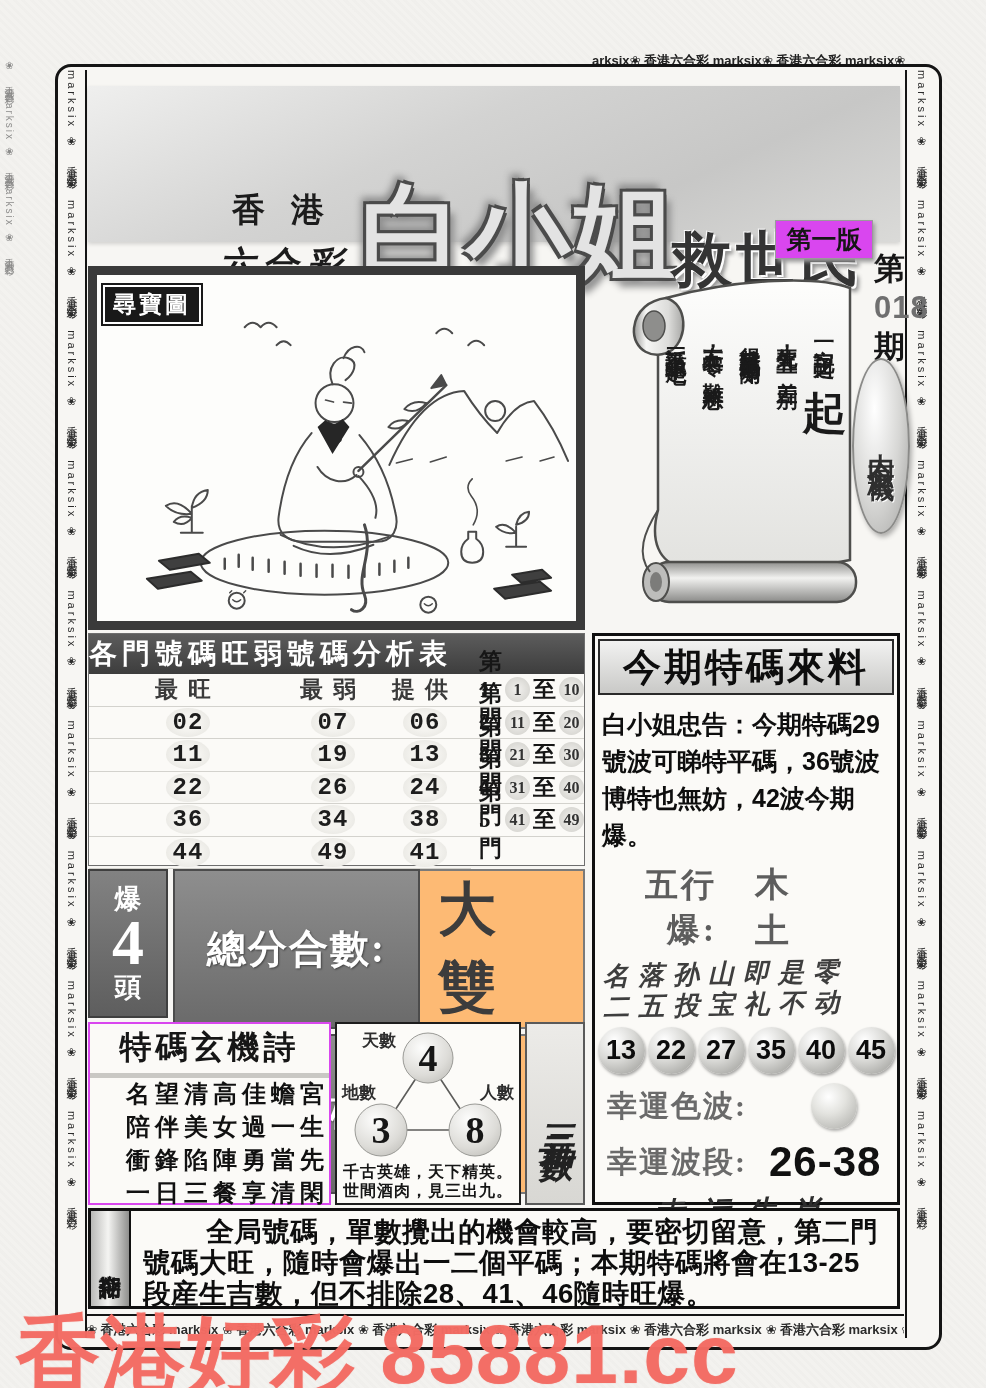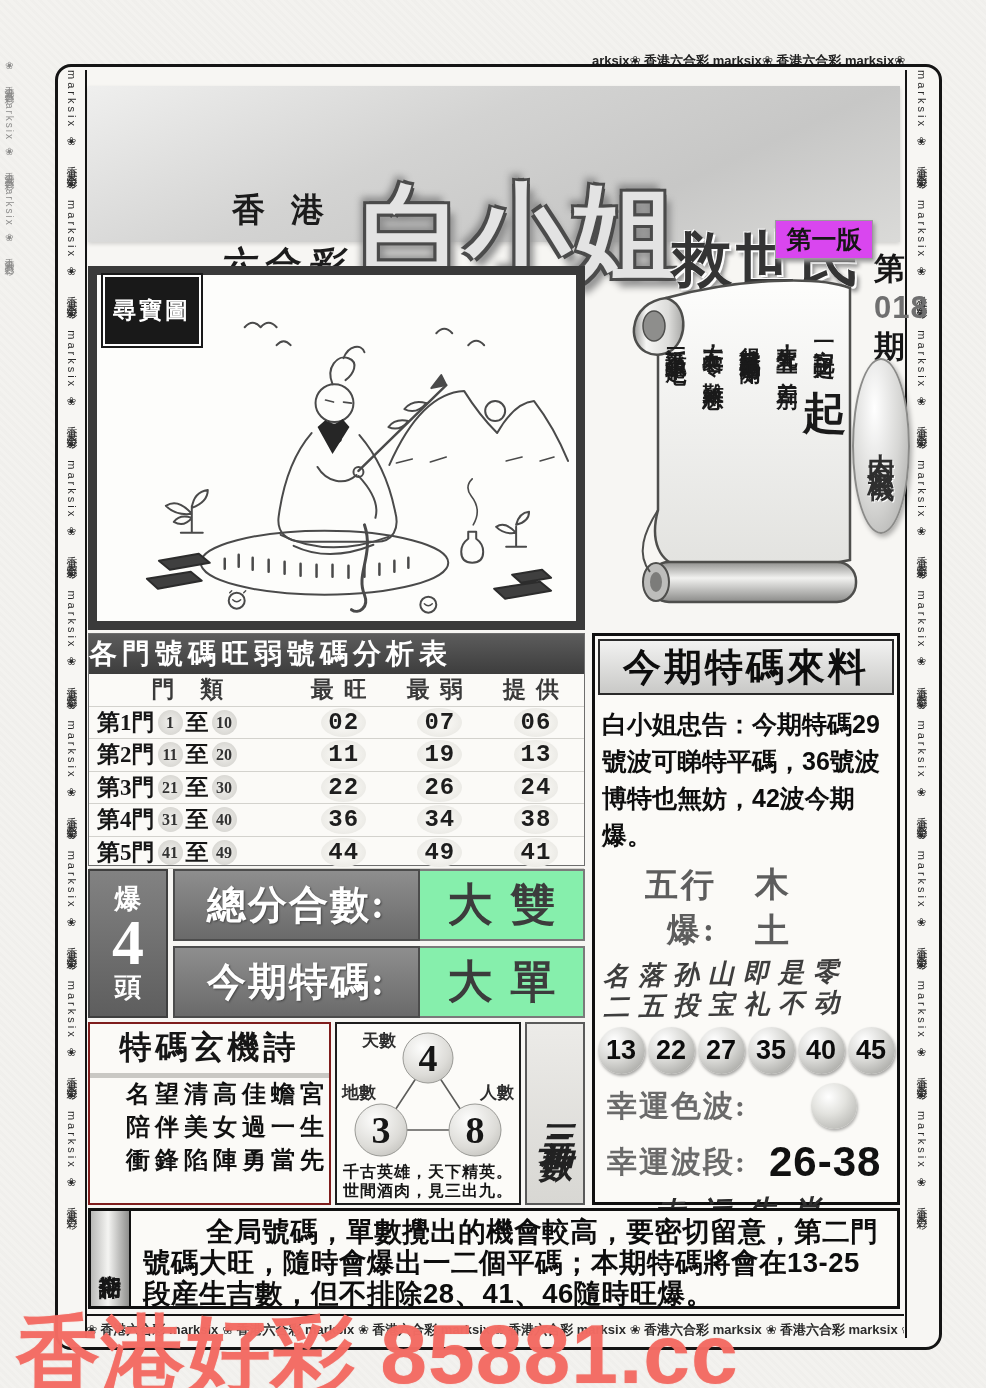--- a/index.html
+++ b/index.html
@@ -41,22 +41,22 @@
   .issue{position:absolute;left:786px;top:162px;font-size:31px;font-weight:800;letter-spacing:1px;}
   .issue .num{color:#6f6f6f;}
   .edition{position:absolute;left:775px;top:220px;width:96px;height:37px;background:#d946ef;
     border:1px solid #9a9a9a;box-shadow:2px 3px 4px #9c9c9c;text-align:center;line-height:37px;
     font-size:25px;font-weight:800;font-family:"Liberation Serif",serif;}
   .hdr-dots{position:absolute;left:100px;top:200px;font-size:20px;font-weight:900;color:#333;letter-spacing:4px;}
 
   
   .treasure{position:absolute;left:88px;top:266px;width:497px;height:364px;background:#fdfdfb;
     border:9px solid #3a3a3a;box-sizing:border-box;}
-  .treasure-label{position:absolute;left:6px;top:0;background:#191919;color:#fff;border:2px solid #fff;
-    outline:2px solid #191919;padding:18px 8px;font-size:23px;font-weight:800;letter-spacing:3px;
+  .treasure-label{position:absolute;left:6px;top:10px;background:#191919;color:#fff;border:2px solid #fff;
+    outline:2px solid #191919;padding:2px 8px;font-size:23px;font-weight:800;letter-spacing:3px;
     font-family:"Liberation Serif",serif;z-index:3;}
   .treasure svg{position:absolute;inset:0;width:100%;height:100%;}
 
   
   .scroll-wrap{position:absolute;left:592px;top:264px;width:286px;height:372px;}
   .scroll-wrap svg{position:absolute;inset:0;width:100%;height:100%;}
   .scroll-text{position:absolute;left:70px;top:66px;width:176px;height:250px;display:flex;
     flex-direction:row-reverse;justify-content:center;gap:7px;
     font-family:"Liberation Serif","DejaVu Serif",serif;color:#1a1a1a;}
   .scol{writing-mode:vertical-rl;text-orientation:upright;font-size:21px;font-weight:700;
@@ -90,26 +90,26 @@
   .burst-side{width:80px;background:linear-gradient(#828282,#5e5e5e);border:2px solid #3f3f3f;
     color:#fff;display:flex;flex-direction:column;align-items:center;justify-content:center;
     font-family:"Liberation Serif",serif;box-sizing:border-box;}
   .burst-side .c{font-size:27px;font-weight:800;line-height:1;}
   .burst-side .c4{font-size:64px;font-weight:900;line-height:.95;}
   .burst-rows{flex:1;display:flex;flex-direction:column;gap:5px;}
   .brow{flex:1;display:flex;}
   .brow .lbl{flex:0 0 59%;background:linear-gradient(#8e8e8e,#6a6a6a);border:2px solid #4c4c4c;
     color:#fff;display:flex;align-items:center;justify-content:center;font-size:39px;font-weight:900;
     letter-spacing:2px;font-family:"Liberation Serif",serif;text-shadow:1px 1px 2px #444;}
-  .brow .val{flex:1;background:#86efac;border:2px solid #7a7a7a;border-left:none;display:flex;
-    align-items:center;justify-content:center;font-size:45px;font-weight:900;letter-spacing:18px;
+  .brow .val{flex:1;background:#fdba74;border:2px solid #7a7a7a;border-left:none;display:flex;
+    align-items:center;justify-content:center;font-size:58px;font-weight:900;letter-spacing:18px;
     padding-left:18px;color:#3c3c3c;font-family:"Liberation Serif",serif;}
 
   
-  .poem{position:absolute;left:88px;top:1022px;width:243px;height:183px;border:2px solid #7f1d1d;
+  .poem{position:absolute;left:88px;top:1022px;width:243px;height:183px;border:2px solid #d946ef;
     background:#fbfaf7;box-sizing:border-box;}
   .poem-title{text-align:center;font-size:32px;font-weight:900;font-family:"Liberation Serif",serif;
     letter-spacing:4px;padding:2px 0 3px;border-bottom:5px solid #c9c8c4;}
   .poem-line{text-align:right;font-size:24px;font-weight:900;font-family:"Liberation Serif",serif;
     letter-spacing:5px;line-height:33px;color:#111;padding-left:7px;}
   .tri{position:absolute;left:335px;top:1022px;width:186px;height:183px;border:2px solid #1d1d1d;
     background:#fcfbf8;box-sizing:border-box;}
   .tri svg{display:block;margin:2px auto 0;}
   .tri-cap{text-align:center;font-size:16px;font-weight:900;font-family:"Liberation Serif",serif;
     line-height:19px;letter-spacing:1px;}
@@ -260,21 +260,20 @@
       <div class="scol">得數三碼猜零開。</div>
       <div class="scol">左五右零，難辨怒</div>
       <div class="scol">三話不説舉起七。</div>
     </div>
   </div>
   <div class="badge">内有玄機</div>
 
   <div class="anal">
     <div class="anal-title">各門號碼旺弱號碼分析表</div>
     <div class="anal-grid">
-      <div class="hd">門 類</div>
       <div class="hd">最旺</div>
       <div class="hd">最弱</div>
       <div class="hd">提供</div>
 
       <div class="gate">
           <b>第1門</b>
           <span class="cnum">1</span>
           <b>至</b>
           <span class="cnum">10</span>
         </div>
@@ -370,20 +369,21 @@
         <div class="val">大單</div>
       </div>
     </div>
   </div>
 
   <div class="poem">
     <div class="poem-title">特碼玄機詩</div>
     <div class="poem-line">名望清高佳蟾宮</div>
     <div class="poem-line">陪伴美女過一生</div>
     <div class="poem-line">衝鋒陷陣勇當先</div>
+    <div class="poem-line">一日三餐享清閑</div>
   </div>
 
   <div class="tri">
     <svg width="182" height="136" viewBox="0 0 182 136">
       <defs>
         <radialGradient id="bg1" cx=".38" cy=".3" r=".9">
           <stop offset="0" stop-color="#fdfdfc"></stop>
             <stop offset=".6" stop-color="#dddcd8"></stop>
             <stop offset="1" stop-color="#b9b8b3"></stop>
         </radialGradient>

